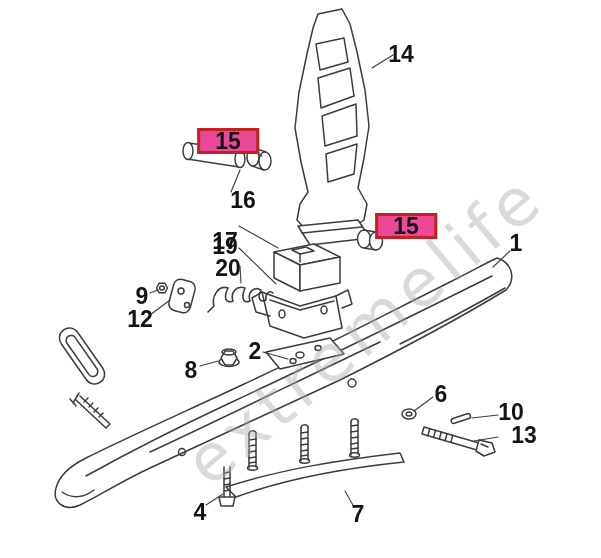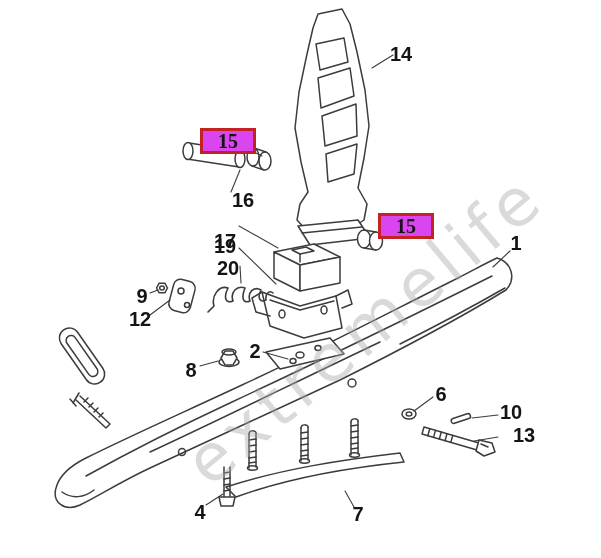--- a/index.html
+++ b/index.html
@@ -10,25 +10,25 @@
   .art{position:absolute;left:0;top:0;z-index:1;}
   .watermark{
     position:absolute;left:15px;top:285px;width:700px;height:90px;z-index:2;
     transform:rotate(-40deg);
     font-family:"DejaVu Sans",sans-serif;
     font-size:66px;letter-spacing:6px;line-height:90px;text-align:center;
     color:var(--watermark,#a8a8a8);opacity:.42;pointer-events:none;white-space:nowrap;
   }
   .callout{
     position:absolute;z-index:3;transform:translate(-50%,-50%);
-    font-size:20px;font-weight:bold;color:#141414;white-space:nowrap;
+    font-size:23px;font-weight:bold;color:#141414;white-space:nowrap;
   }
   .callout.boxed{
     border:3px solid var(--highlight,#c32222);
-    background:#d946ef;padding:0 15px;line-height:20px;font-family:Liberation Serif, serif;
+    background:#ec4899;padding:0 15px;line-height:20px;
   }
 </style>
 </head>
 <body>
 
 <div class="stage">
 
   <svg class="art" width="601" height="558" viewBox="0 0 601 558">
     <g fill="none" stroke="#3c3c3c" stroke-width="1.5" stroke-linejoin="round" stroke-linecap="round">
 

